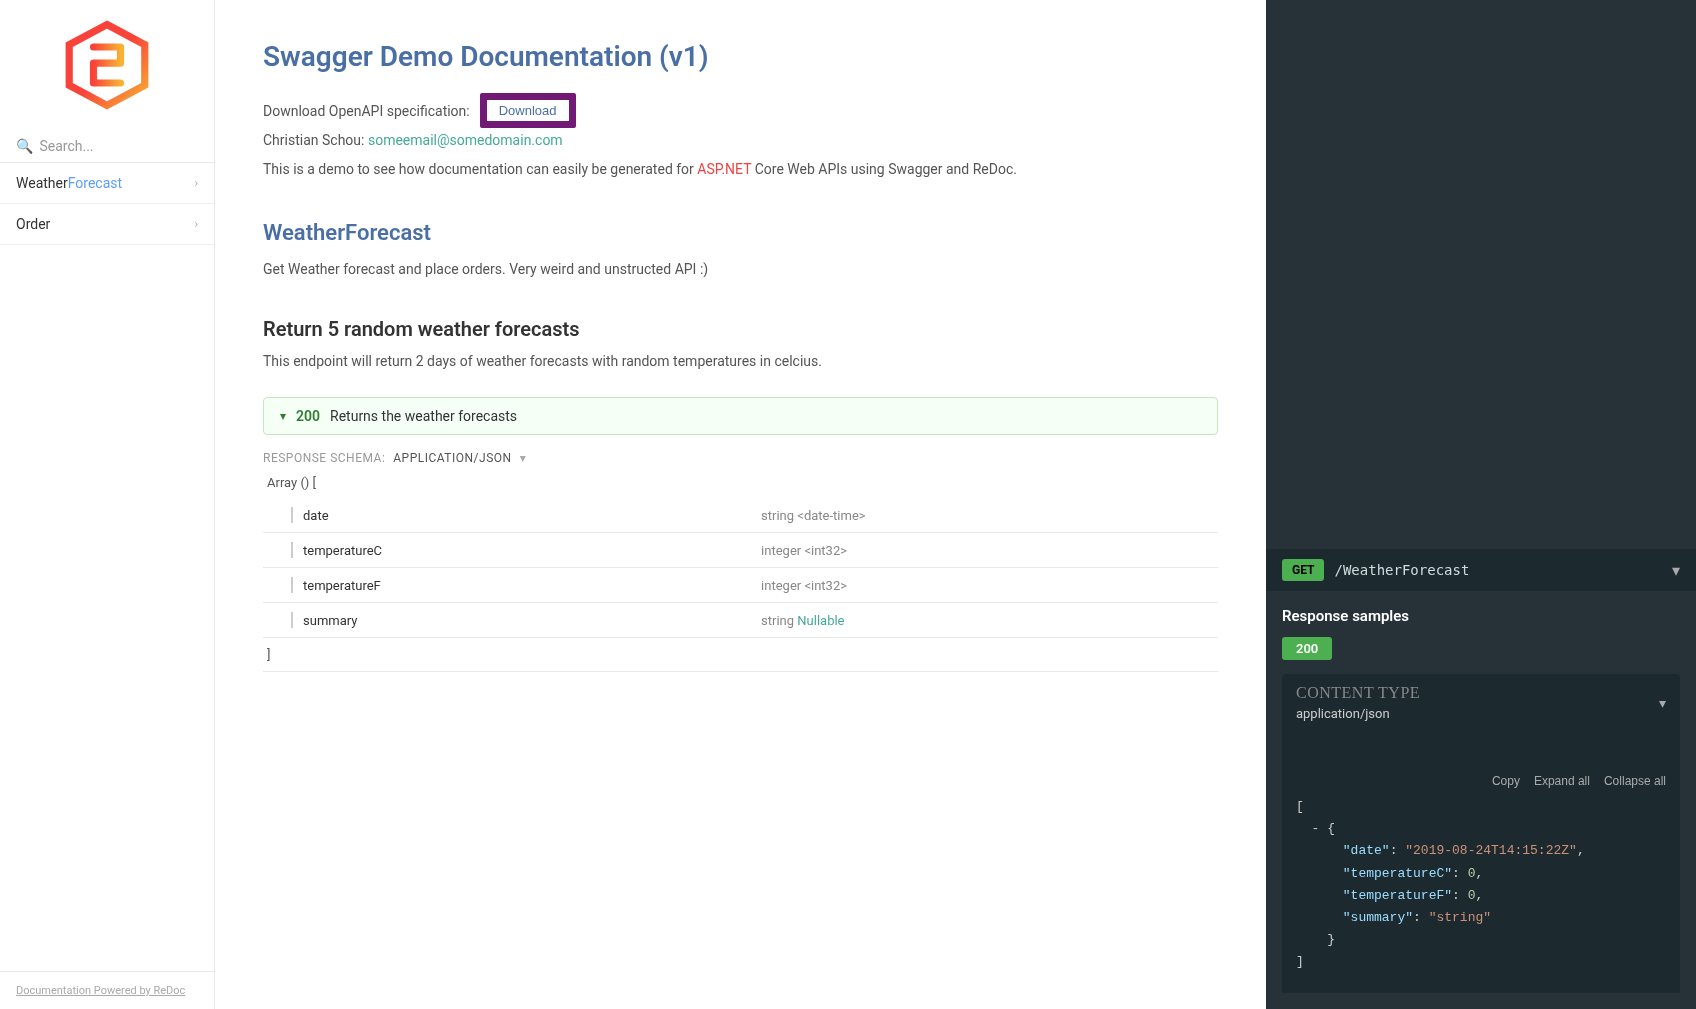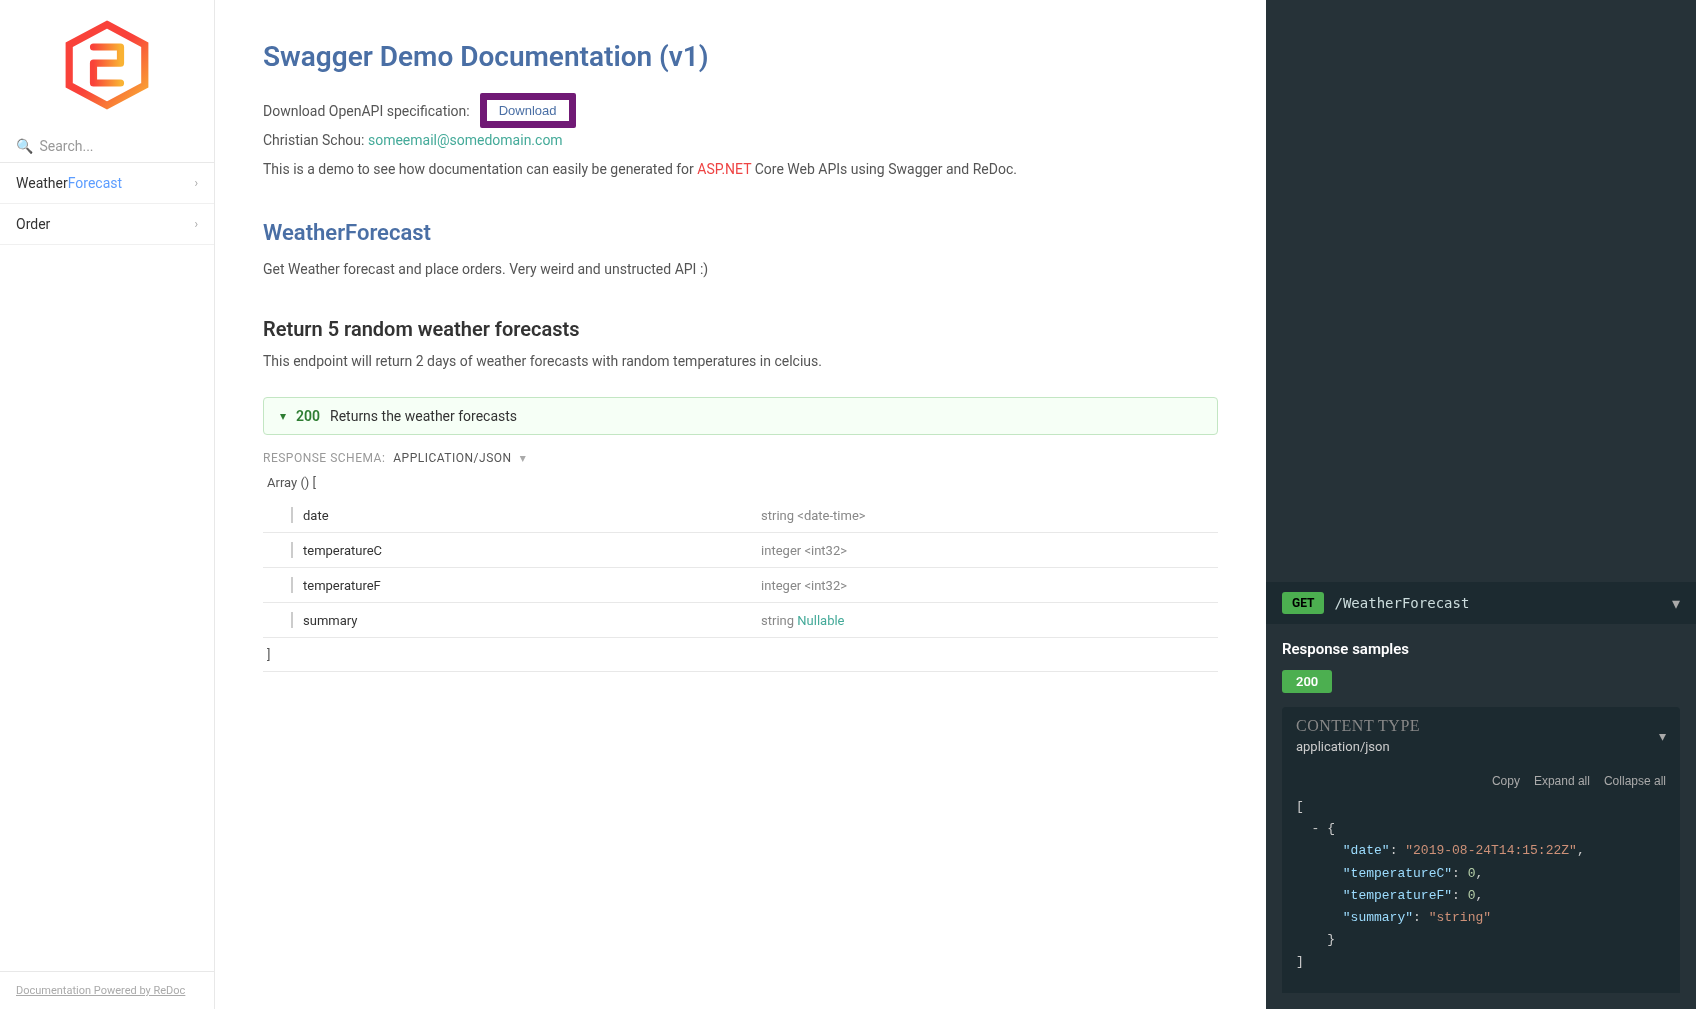--- a/index.html
+++ b/index.html
@@ -282,20 +282,21 @@
       padding: 10px 14px 20px;
       font-family: 'Courier New', monospace;
       font-size: 13px;
       line-height: 1.7;
     }
     .json-actions {
       display: flex;
       justify-content: flex-end;
       gap: 14px;
       margin-bottom: 8px;
+      margin-top: 33px;
     }
     .json-action-btn {
       color: #aaa;
       font-size: 12px;
       cursor: pointer;
       background: none;
       border: none;
       padding: 0;
     }
 

